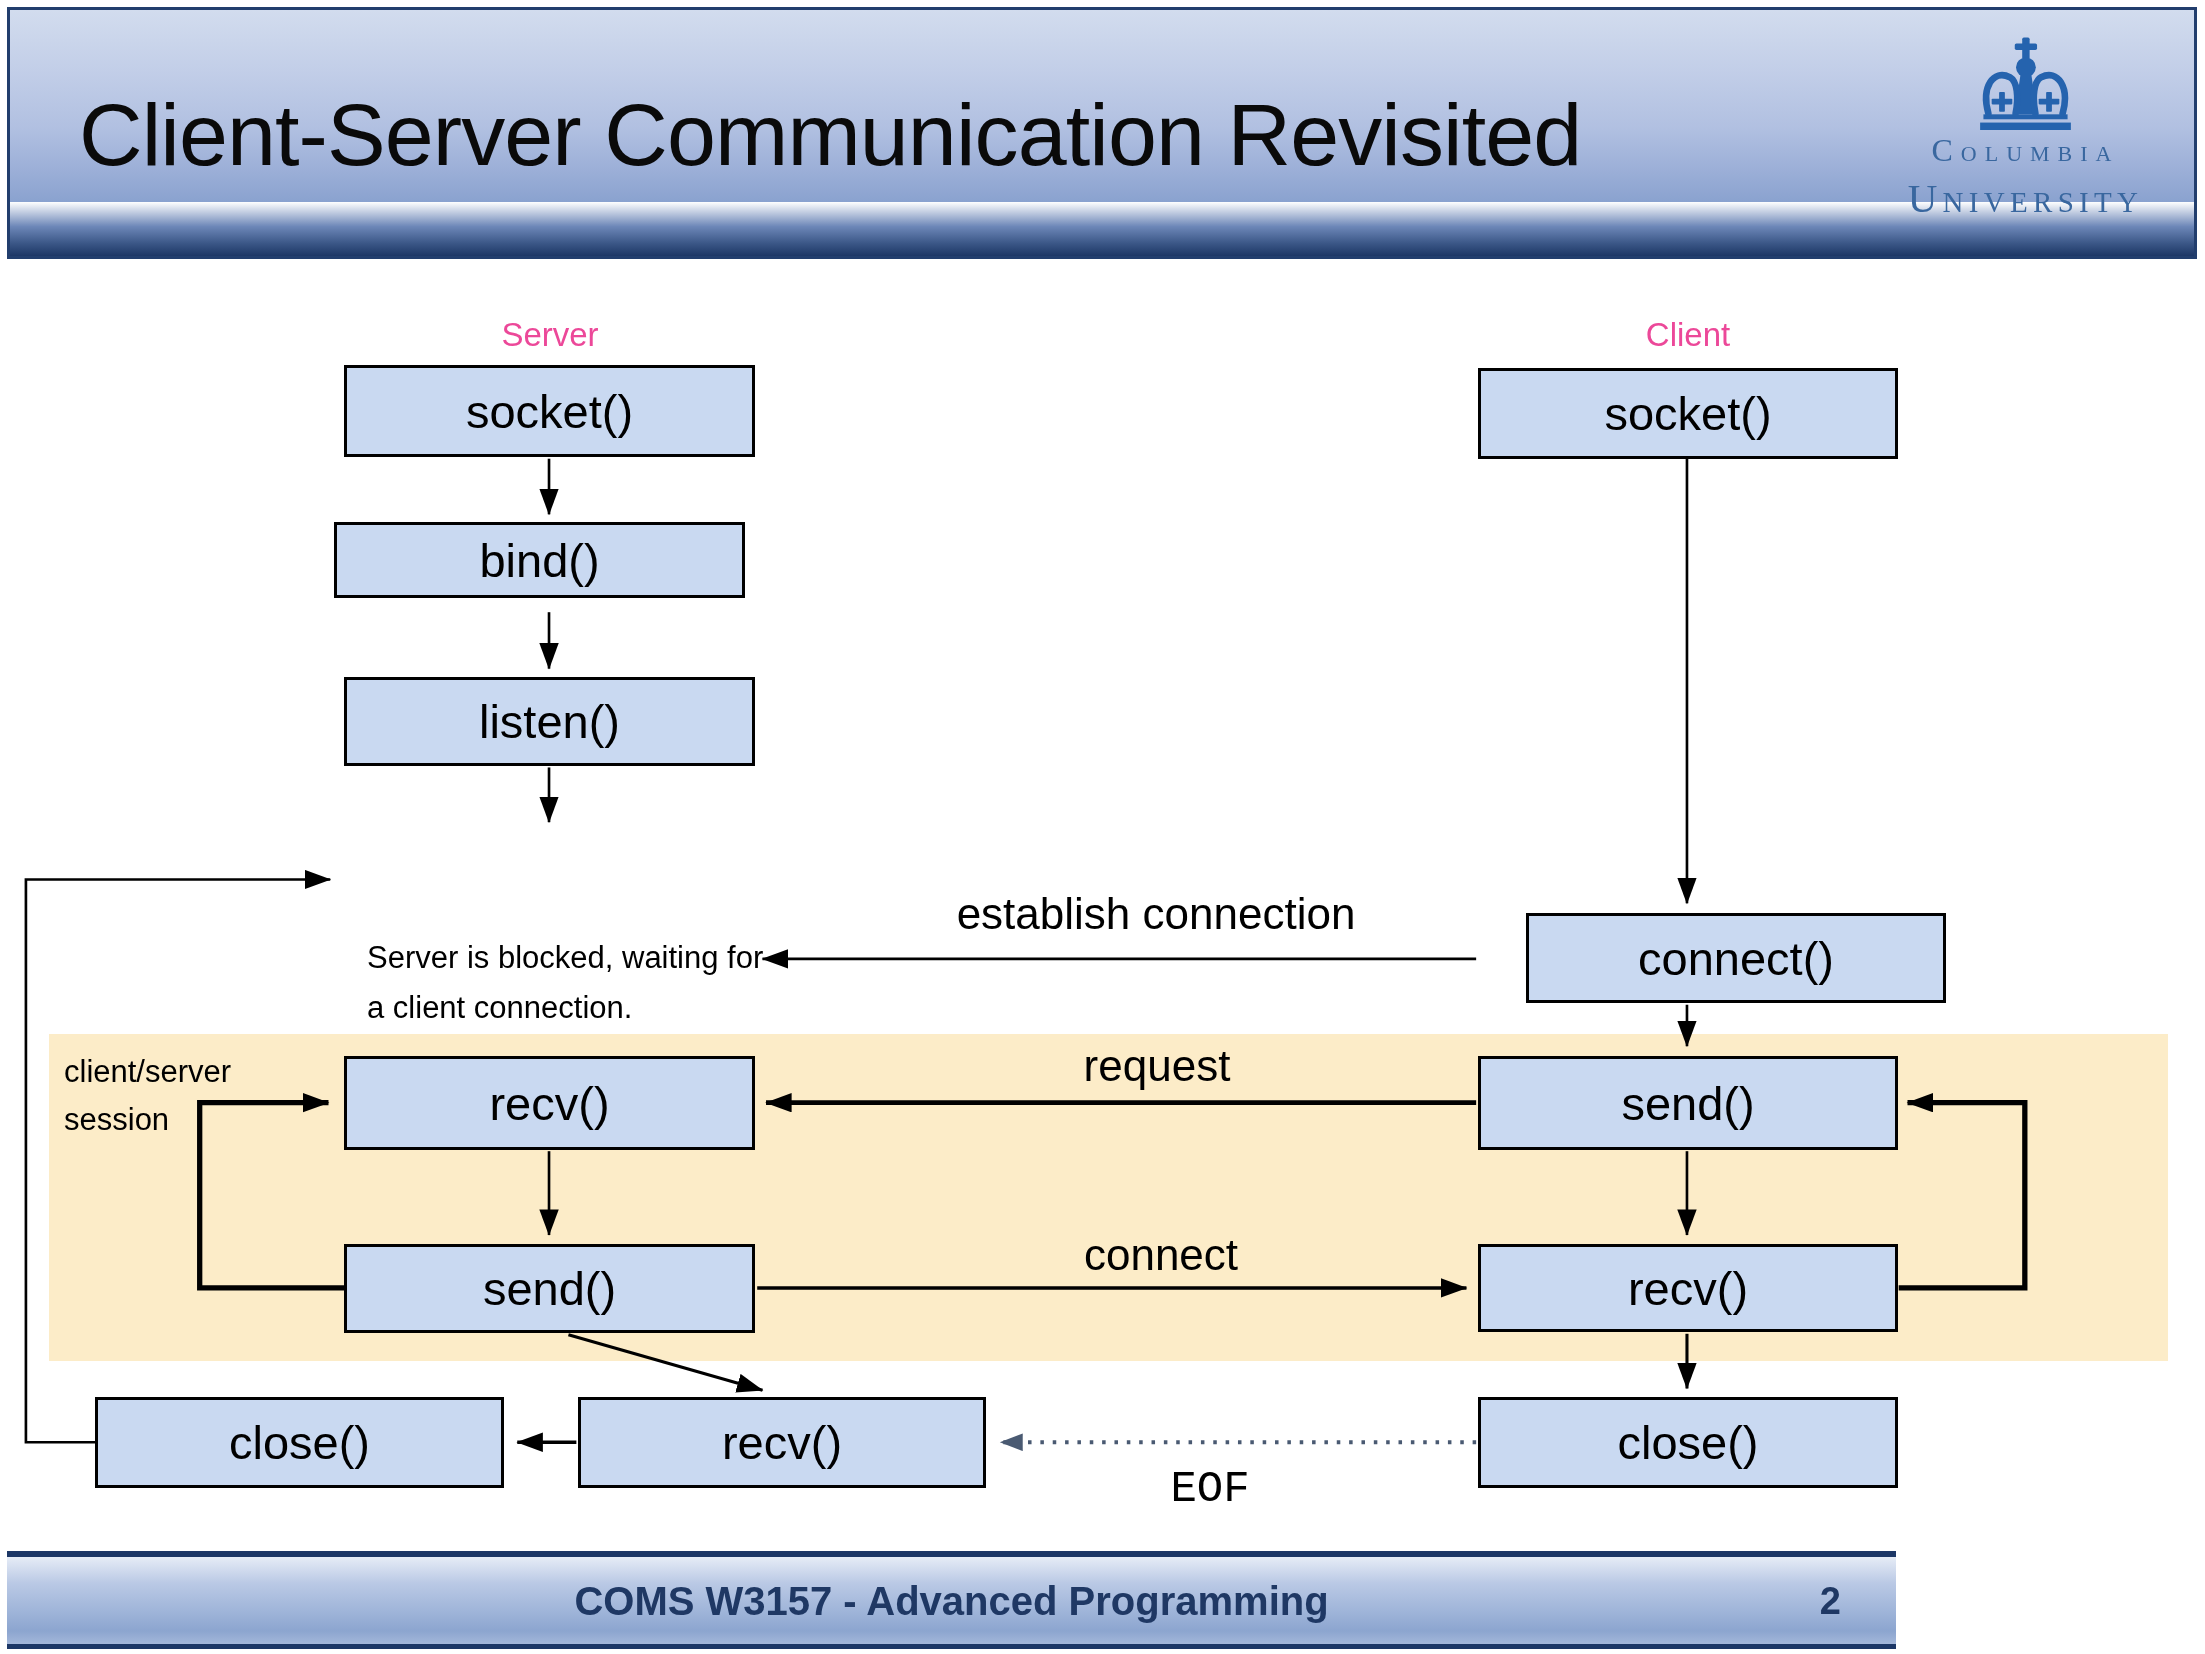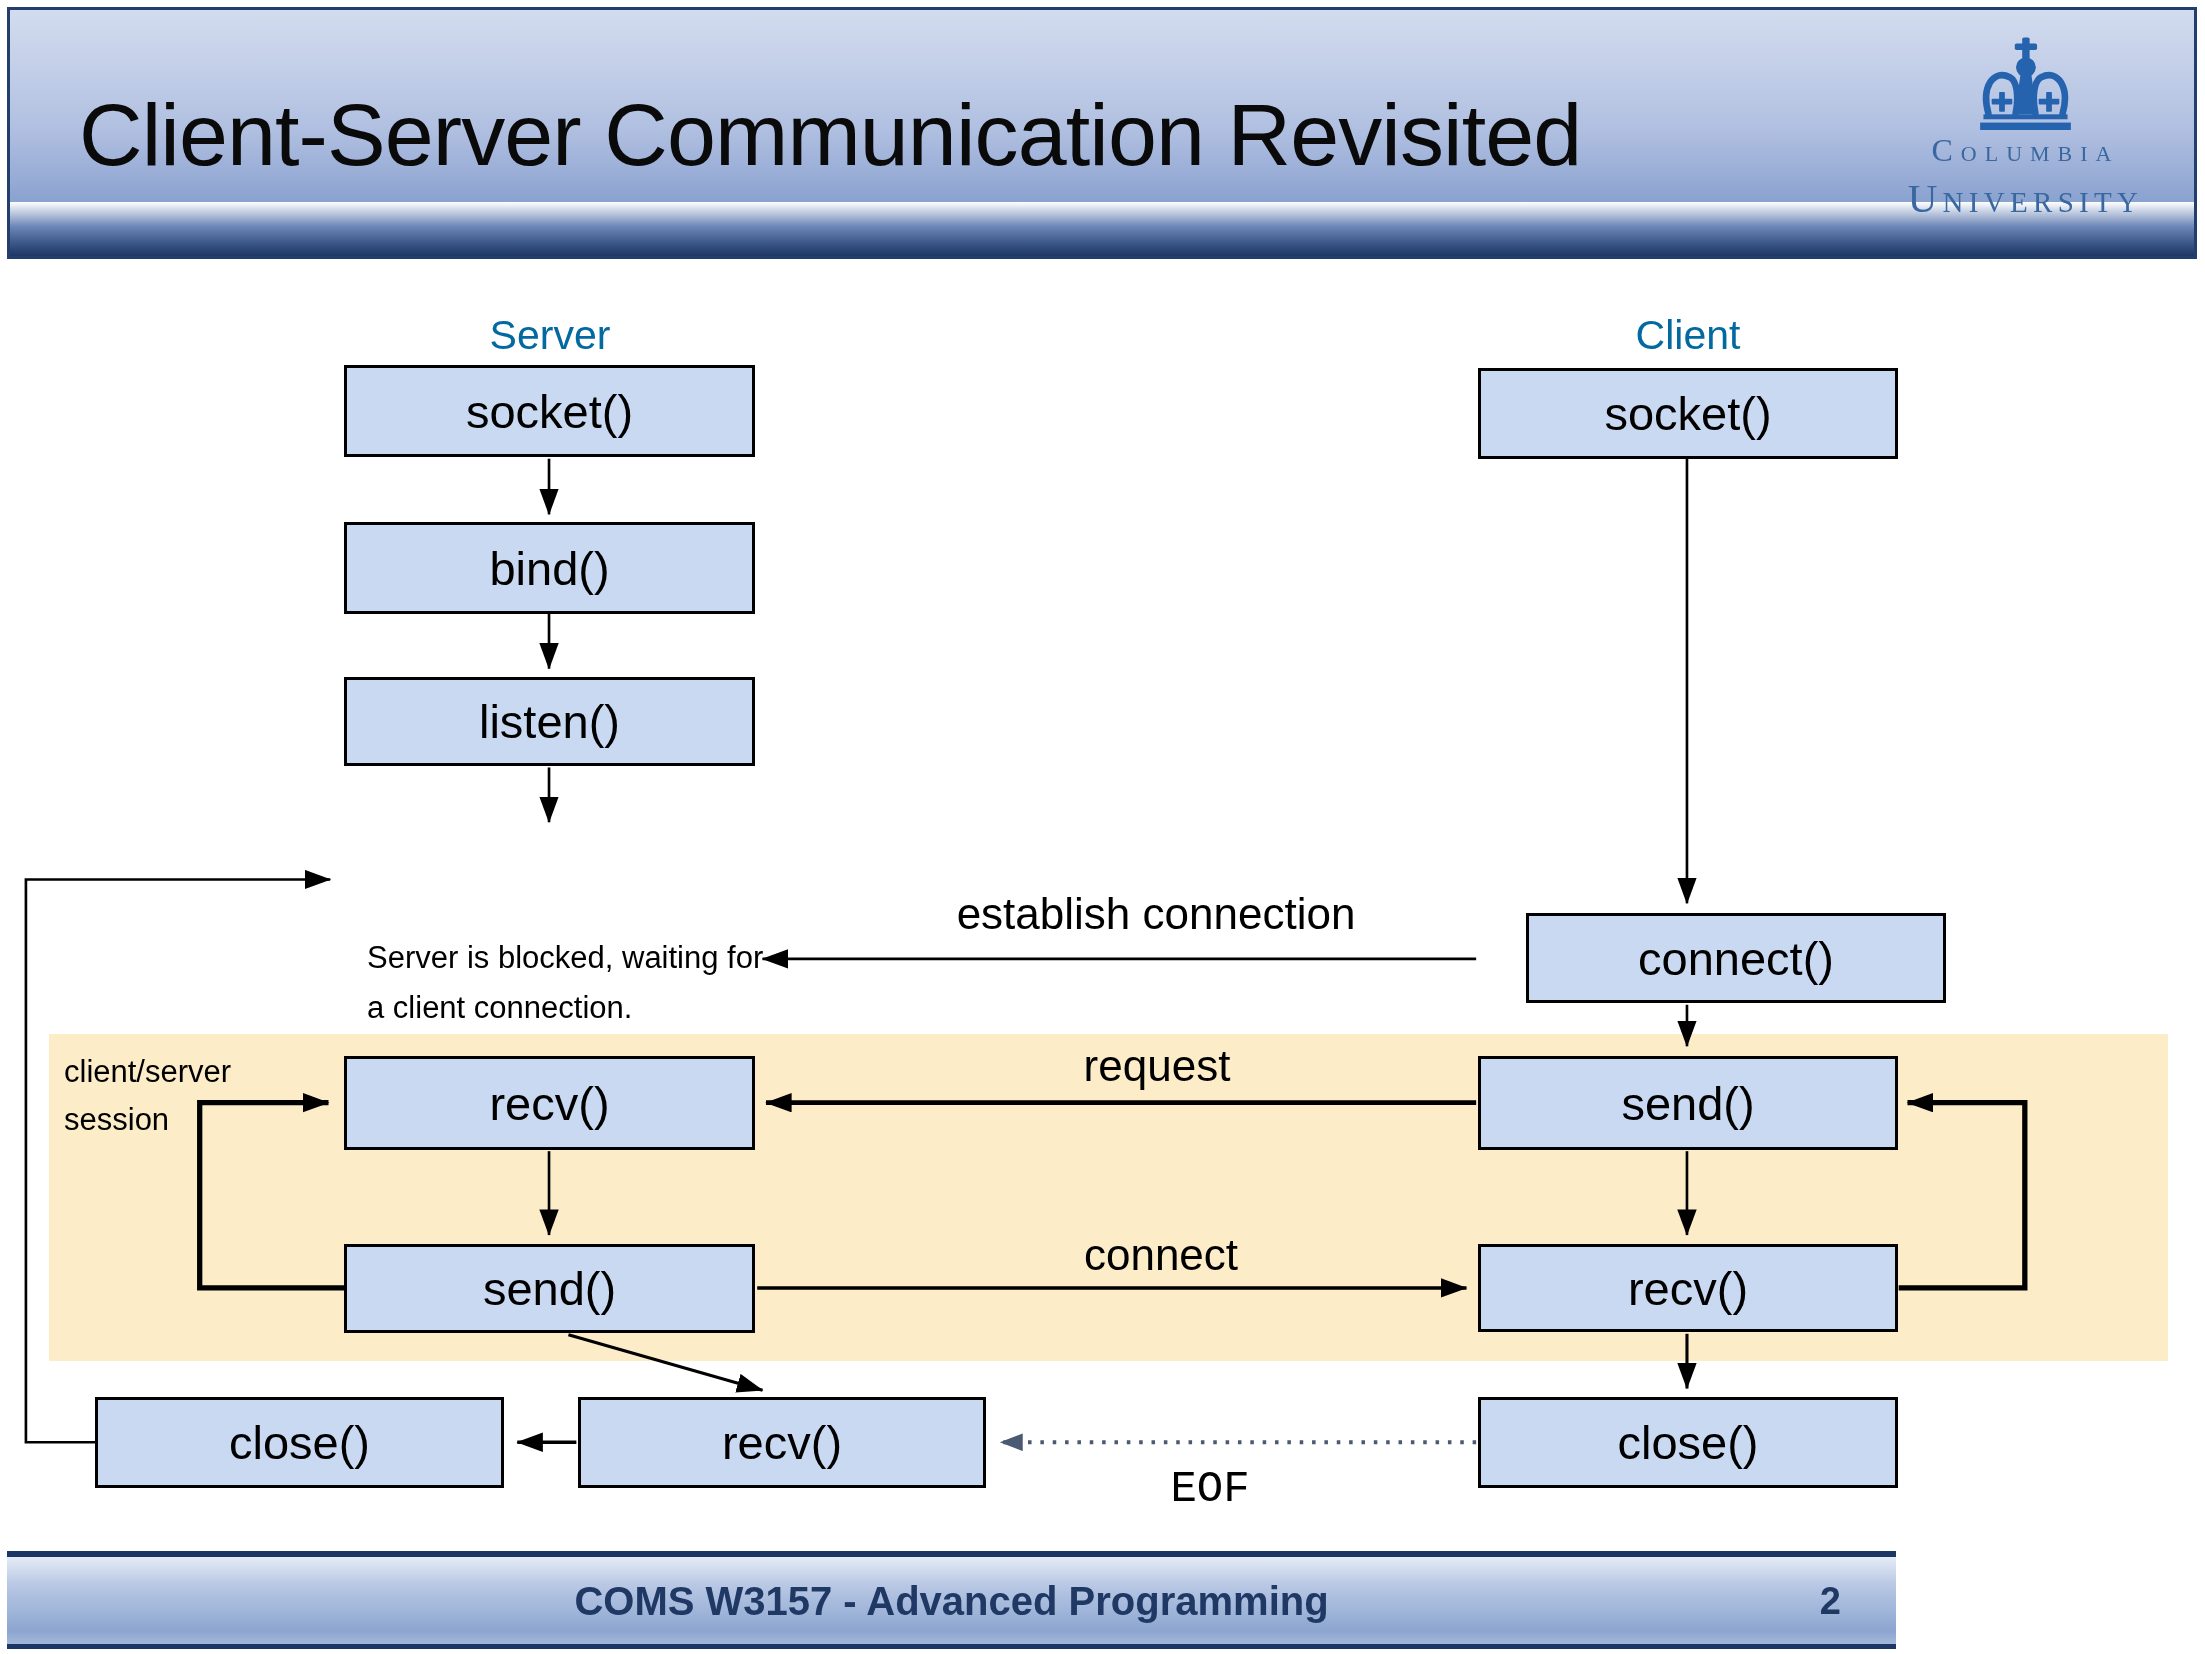--- a/index.html
+++ b/index.html
@@ -28,21 +28,21 @@
                  text-align:center;font-size:40px;font-weight:bold;color:#1f3864;}
   .footer-page{position:absolute;right:55px;top:50%;transform:translateY(-50%);
                font-size:38px;font-weight:bold;color:#1f3864;}
 
   
   .band{position:absolute;left:49px;top:1034px;width:2119px;height:327px;background:#fcecc8;}
   .arrows{position:absolute;left:0;top:0;width:2206px;height:1654px;}
   .box{position:absolute;display:flex;align-items:center;justify-content:center;
        background:#c9d9f1;border:3.5px solid #000;box-sizing:border-box;
        font-size:47px;color:#000;}
-  .col-label{position:absolute;transform:translate(-50%,-50%);font-size:41px;color:#0369a1;}
+  .col-label{position:absolute;transform:translate(-50%,-50%);font-size:33px;color:#ec4899;}
   .flow-label{position:absolute;transform:translate(-50%,-50%);font-size:44px;color:#000;white-space:nowrap;text-align:center;}
   .note{position:absolute;font-size:31px;line-height:1.6;color:#000;}
   .eof-label{position:absolute;transform:translate(-50%,-50%);font-family:"Liberation Mono",monospace;
              font-size:44px;color:#000;}
 </style>
 </head>
 <body>
 
 <div class="slide">
 
@@ -102,21 +102,21 @@
     <line x1="1673" y1="1087" x2="864" y2="1087" stroke="#000" stroke-width="3" marker-end="url(#mk)"></line>
     <line x1="1673" y1="1250" x2="868" y2="1250" stroke="#000" stroke-width="5.5" marker-end="url(#mk)"></line>
     <line x1="858" y1="1460" x2="1662" y2="1460" stroke="#000" stroke-width="4" marker-end="url(#mk)"></line>
     <line x1="1673" y1="1635" x2="1134" y2="1635" stroke="#4a5a72" stroke-width="4.5" stroke-dasharray="4 10" marker-end="url(#mk-slate)"></line>
   </svg>
 
   <div class="col-label" style="left:550px;top:335px;">Server</div>
   <div class="col-label" style="left:1688px;top:335px;">Client</div>
 
   <div class="box" style="left:344px;top:365px;width:411px;height:92px;">socket()</div>
-  <div class="box" style="left:344px;top:522px;width:411px;height:92px;">bind()</div>
+  <div class="box" style="left:334px;top:522px;width:411px;height:76px;">bind()</div>
   <div class="box" style="left:344px;top:677px;width:411px;height:89px;">listen()</div>
   <div class="box" style="left:344px;top:1056px;width:411px;height:94px;">recv()</div>
   <div class="box" style="left:344px;top:1244px;width:411px;height:89px;">send()</div>
 
   <div class="box" style="left:95px;top:1397px;width:409px;height:91px;">close()</div>
   <div class="box" style="left:578px;top:1397px;width:408px;height:91px;">recv()</div>
 
   <div class="box" style="left:1478px;top:368px;width:420px;height:91px;">socket()</div>
   <div class="box" style="left:1478px;top:913px;width:420px;height:90px;margin-left:48px;">connect()</div>
   <div class="box" style="left:1478px;top:1056px;width:420px;height:94px;">send()</div>

